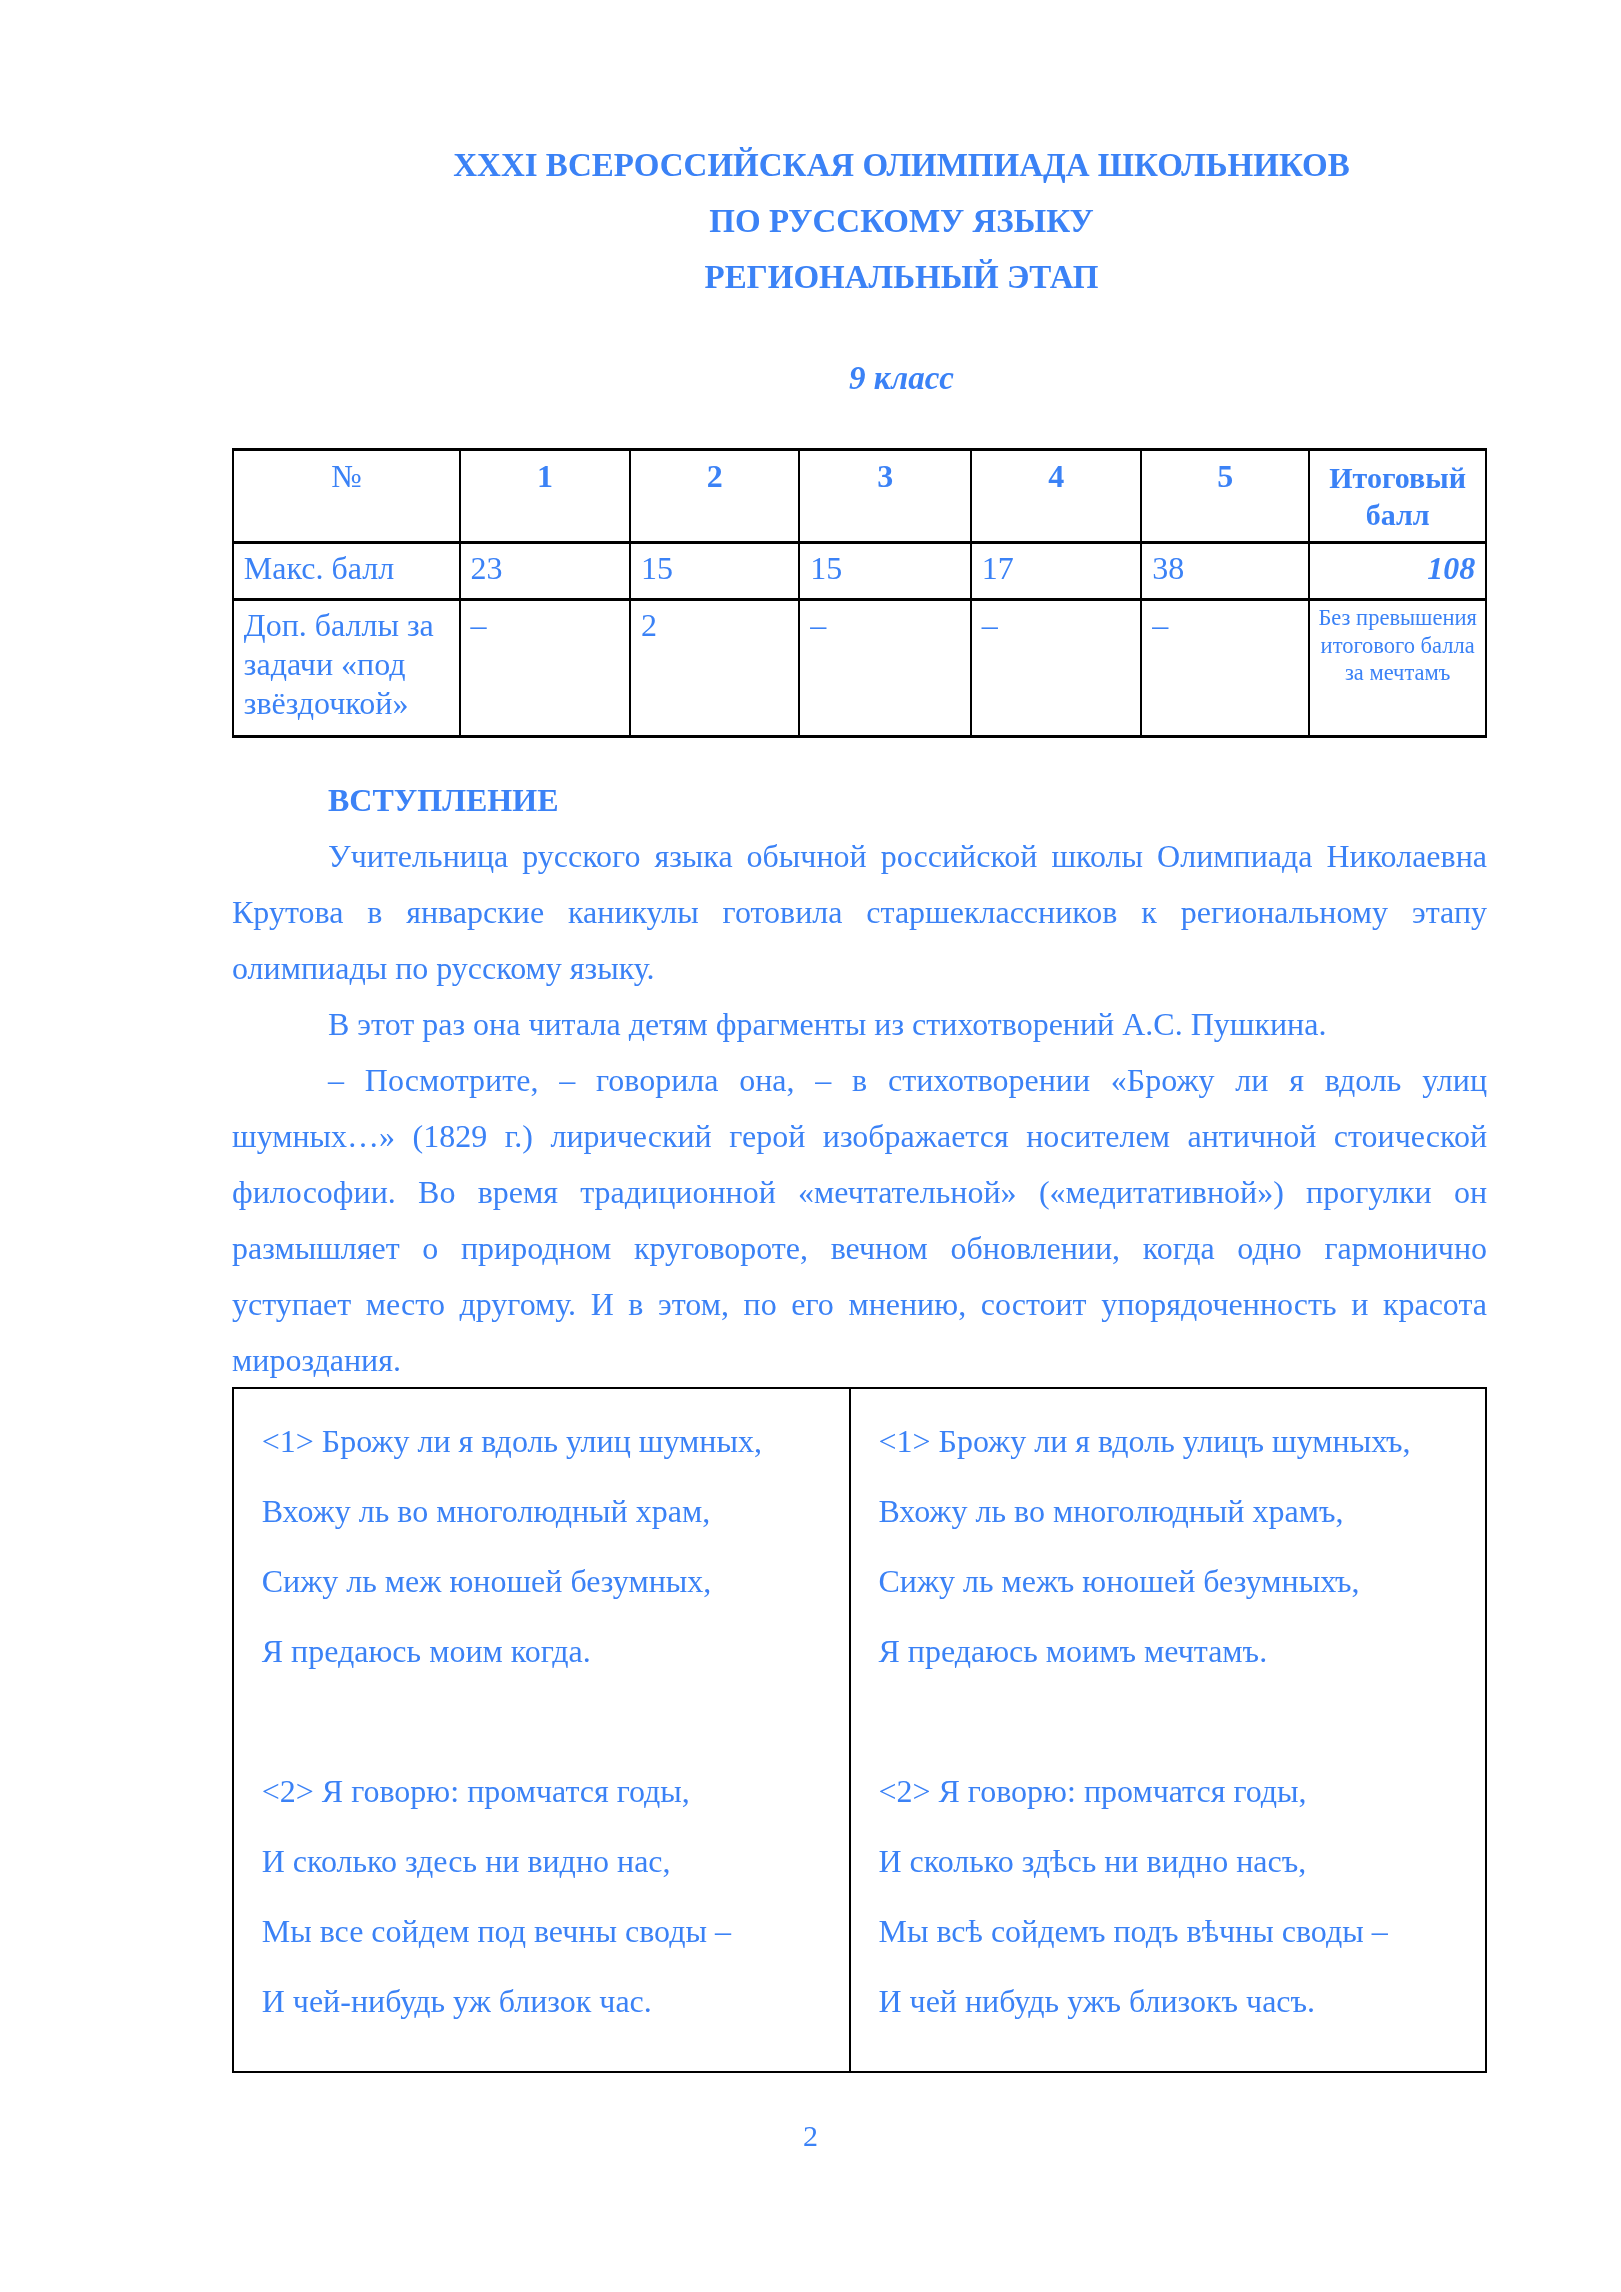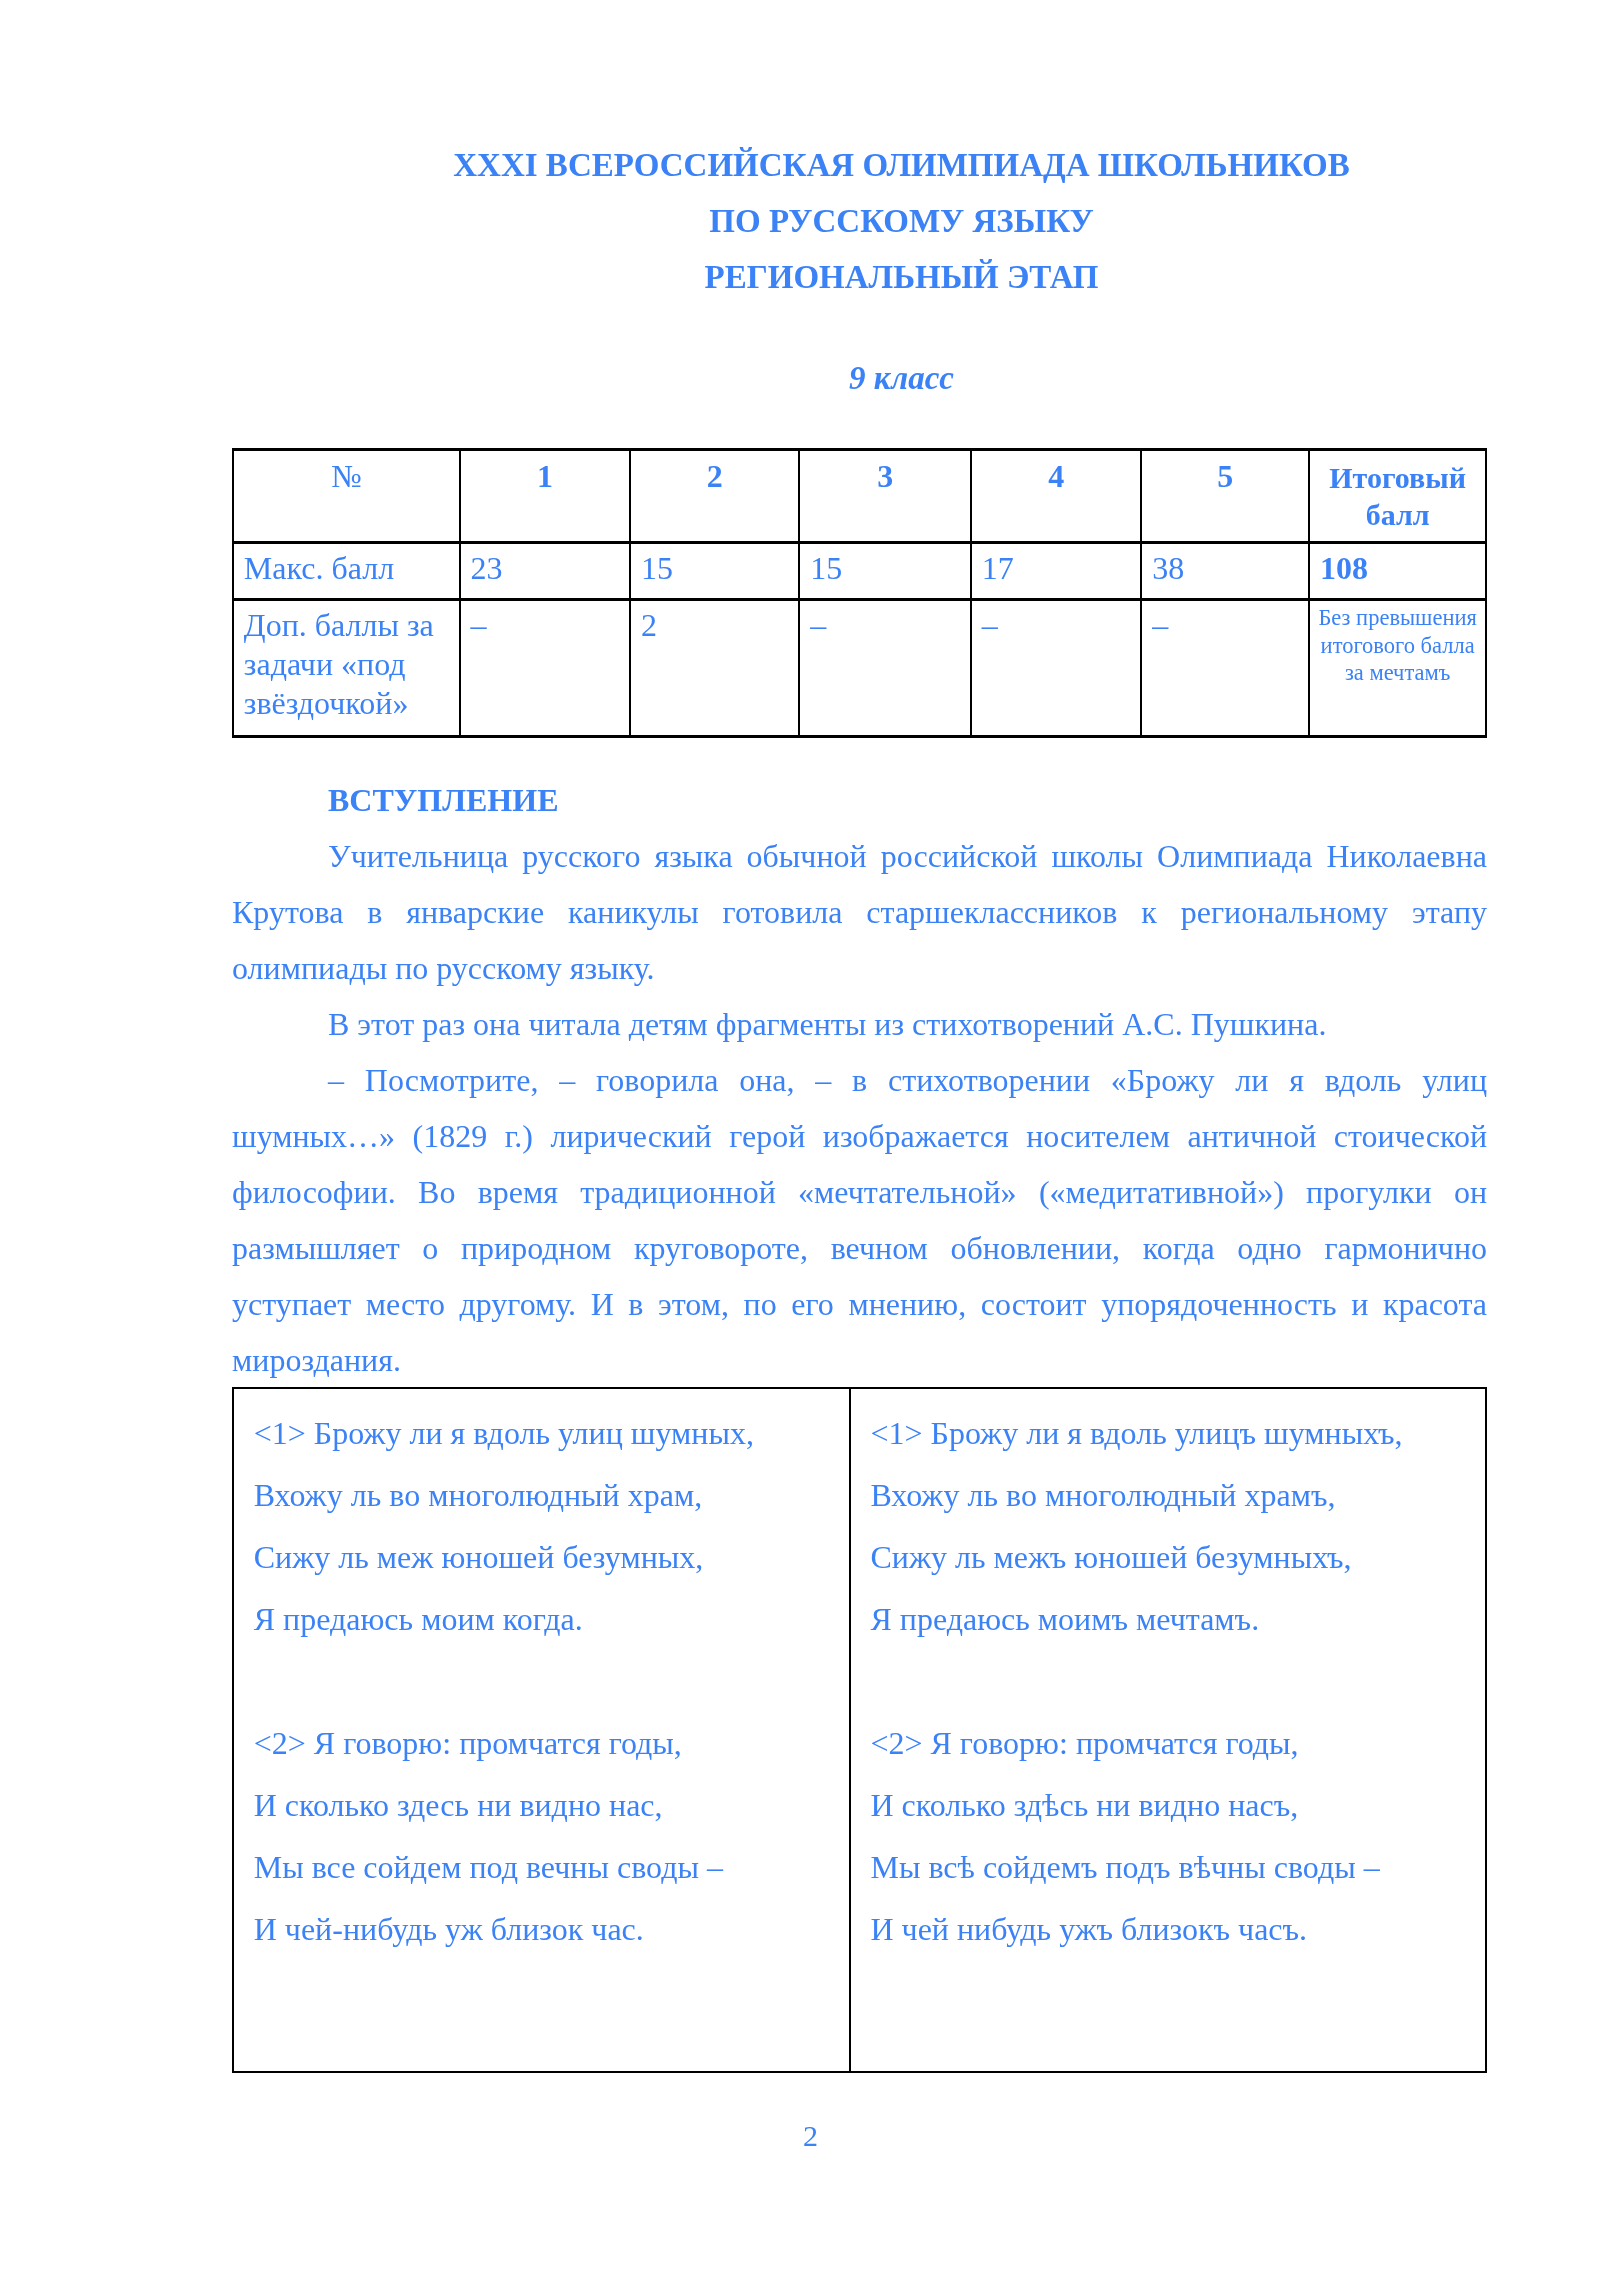--- a/index.html
+++ b/index.html
@@ -50,21 +50,21 @@
   }
   .score-table .hdr-row { height: 65px; }
   .score-table .max-row { height: 57px; }
   .score-table .bonus-row { height: 137px; }
   .score-table .c-num { text-align: left; }
   .score-table .hdr-num { text-align: center; font-weight: bold; }
   .score-table .hdr-total {
     text-align: center; font-weight: bold;
     font-size: 30px; line-height: 37px; padding: 7.8px 3.9px;
   }
-  .score-table .c-total { text-align: left; font-weight: bold; }
+  .score-table .c-total { text-align: right; font-weight: bold; font-style: italic; }
   .score-table .c-note {
     text-align: center;
     font-size: 22.5px;
     line-height: 27.4px;
     padding: 3.9px 5.9px;
   }
 
   
   .intro {
     position: absolute;
@@ -88,21 +88,21 @@
     border: 2px solid #000;
     display: flex;
     font-size: 32px;
   }
   .poem-cell {
     box-sizing: border-box;
     padding: 9.8px 15.7px 0 13.7px;
   }
   .poem-cell.left  { width: 49.3%; border-right: 2px solid #000; }
   .poem-cell.right { width: 50.7%; }
-  .poem-line { margin: 6px; line-height: 56px; min-height: 56px; }
+  .poem-line { margin: 14px; line-height: 56px; min-height: 56px; }
 
   .page-number {
     position: absolute;
     top: 2117px;
     left: 0;
     width: 1621px;
     text-align: center;
     font-size: 30px;
     line-height: 37px;
   }

